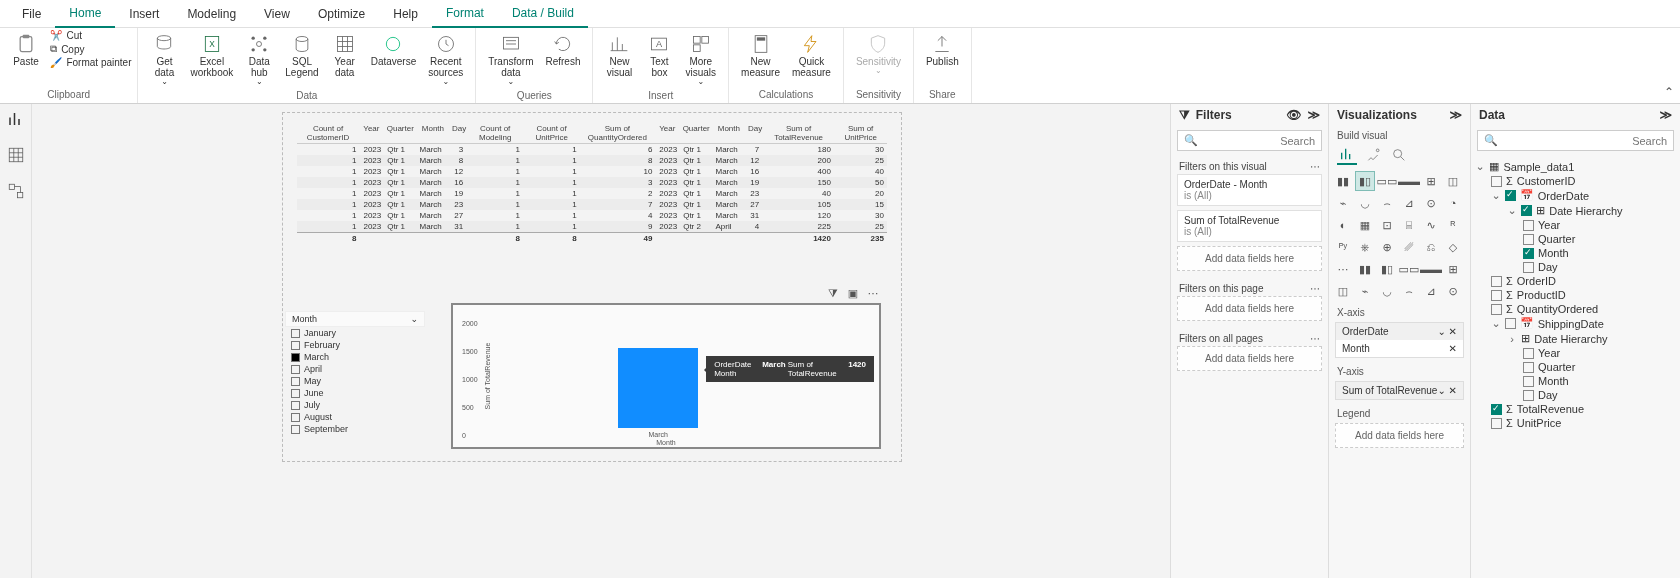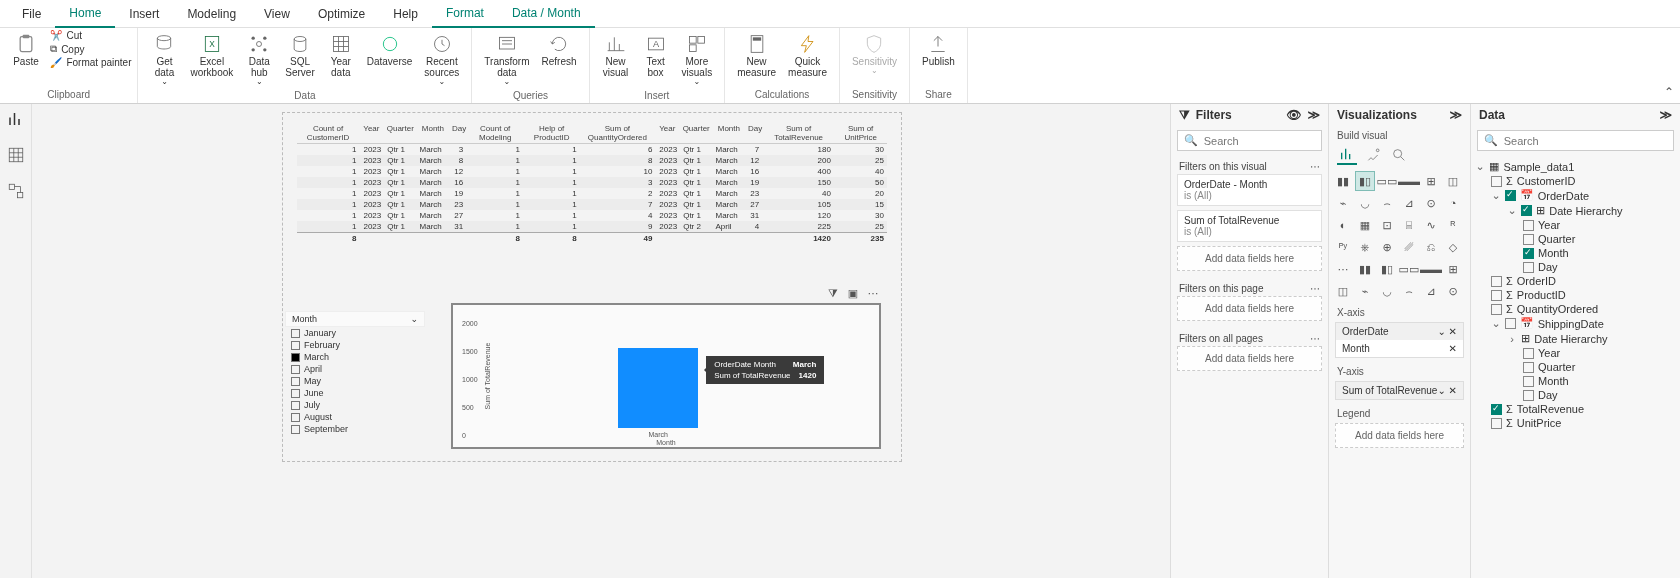--- a/index.html
+++ b/index.html
@@ -142,21 +142,21 @@
   .bar-visual.selected { outline: 2px solid #888; outline-offset: -2px; }
   .bar-toolbar { position:absolute; top:-18px; right:0; display:flex; gap:6px; }
   .bar-toolbar span{width:14px;height:14px;display:inline-flex;align-items:center;justify-content:center;color:#555;cursor:pointer;}
   .bar-title { font-size:8px; padding:2px 4px; color:#444; }
   .plot { position:absolute; left:28px; top:14px; right:6px; bottom:20px; }
   .ylabel { position:absolute; left:2px; top:50%; transform: translateY(-50%) rotate(-90deg); font-size:7px; color:#555; }
   .ytick { position:absolute; left:16px; font-size:7px; color:#555; }
   .bar { position:absolute; background:#118dff; }
   .tooltip {
     position:absolute; background:#3a3a3a;color:#fff;font-size:8px;
-    padding:4px 8px; display:flex; flex-direction:column; gap:2px;
+    padding:4px 8px; display:flex; gap:2px;
   }
   .tooltip::before{
     content:""; position:absolute; left:-6px; top:10px;
     border:4px solid transparent; border-right-color:#3a3a3a;
   }
   .tooltip .trow{display:flex;gap:8px;justify-content:space-between;}
   .xlabel-cat{position:absolute;bottom:-10px;font-size:7px;color:#555;text-align:center;}
   .xlabel{position:absolute;bottom:2px;left:50%;transform:translateX(-50%);font-size:7px;color:#555;}
 
   
@@ -165,21 +165,21 @@
     background:#f7f7f7; border-left:1px solid #ddd;
     font-size:11px;
     display:flex;flex-direction:column;
   }
   .pane-filters { right: 352px; width: 158px; }
   .pane-viz { right: 210px; width: 142px; }
   .pane-data { right: 0; width: 210px; }
   .pane-header { display:flex;align-items:center;justify-content:space-between;padding:4px 8px; font-size:12px; font-weight:600; }
   .pane-header .hicons{display:flex;gap:6px;}
   .search-box { margin:4px 6px; border:1px solid #ccc; background:#fff; display:flex; align-items:center; padding:3px 6px; gap:6px; }
-  .search-box input{border:none;outline:none;width:100%;font-size:11px;background:transparent;}
+  .search-box input{border:none;outline:none;width:100%;font-size:11px;background:transparent;text-align:right;}
   .section-label { font-size:10px; color:#444; padding:6px 8px 2px 8px; display:flex;justify-content:space-between;align-items:center; }
   .filter-card { margin:0 6px 4px 6px; background:#fff; border:1px solid #e0e0e0; padding:4px 6px; font-size:10px; color:#333; }
   .drop-well { margin:0 6px 6px 6px; border:1px dashed #ccc; background:#fefefe; padding:6px; font-size:10px; text-align:center; color:#666; }
   .viz-picker { display:flex; flex-wrap:wrap; padding:2px 4px; gap:2px; }
   .viz-picker .vp { width:20px;height:20px; display:flex;align-items:center;justify-content:center;border:1px solid transparent;cursor:pointer;font-size:11px;color:#555; }
   .viz-picker .vp.sel{background:#cfe8e5;border-color:#7fbcb5;}
   .subhead { font-size:10px;color:#555;padding:4px 8px; }
   .tab-icons { display:flex; gap:6px; padding:0 8px 4px 8px; }
   .tab-icons span{width:20px;height:20px;display:inline-flex;align-items:center;justify-content:center;cursor:pointer;color:#555;}
   .tab-icons span.sel{border-bottom:2px solid #008272;}
@@ -203,21 +203,21 @@
 
 <div class="tabs">
   <div class="tab">File</div>
   <div class="tab active">Home</div>
   <div class="tab">Insert</div>
   <div class="tab">Modeling</div>
   <div class="tab">View</div>
   <div class="tab">Optimize</div>
   <div class="tab">Help</div>
   <div class="tab contextual">Format</div>
-  <div class="tab contextual">Data / Month</div>
+  <div class="tab contextual">Data / Build</div>
 </div>
 
 <div class="ribbon">
   <div class="ribbon-group">
     <div class="items">
       <div class="rbtn">
         <svg class="ic" viewBox="0 0 24 24">
             <rect x="5" y="3" width="14" height="18" rx="2" fill="none" stroke="#888" stroke-width="1.5"></rect>
             <rect x="8" y="1" width="8" height="4" rx="1" fill="#888"></rect>
           </svg>
@@ -271,21 +271,21 @@
           <span style="white-space:pre">Data
 hub</span>
           <span style="font-size:8px">⌄</span>
         </div>
       <div class="rbtn">
           <svg class="ic" viewBox="0 0 24 24">
             <ellipse cx="12" cy="6" rx="7" ry="3" fill="none" stroke="#666"></ellipse>
             <path d="M5 6v12c0 1.7 3 3 7 3s7-1.3 7-3V6" fill="none" stroke="#666"></path>
           </svg>
           <span style="white-space:pre">SQL
-Server</span>
+Legend</span>
         </div>
       <div class="rbtn">
           <svg class="ic" viewBox="0 0 24 24">
             <rect x="3" y="3" width="18" height="18" fill="none" stroke="#666"></rect>
             <path d="M3 9h18M3 15h18M9 3v18M15 3v18" stroke="#666"></path>
           </svg>
           <span style="white-space:pre">Year
 data</span>
         </div>
       <div class="rbtn">
@@ -433,21 +433,21 @@
   <div class="report-page">
 
     <div class="table-visual">
       <div class="tv-row header" id="tv-header">
           <div class="tv-cell c0">Count of CustomerID</div>
           <div class="tv-cell c1">Year</div>
           <div class="tv-cell c2">Quarter</div>
           <div class="tv-cell c3">Month</div>
           <div class="tv-cell c4">Day</div>
           <div class="tv-cell c5">Count of Modeling</div>
-          <div class="tv-cell c6">Help of ProductID</div>
+          <div class="tv-cell c6">Count of UnitPrice</div>
           <div class="tv-cell c7">Sum of QuantityOrdered</div>
           <div class="tv-cell c8">Year</div>
           <div class="tv-cell c9">Quarter</div>
           <div class="tv-cell c10">Month</div>
           <div class="tv-cell c11">Day</div>
           <div class="tv-cell c12">Sum of TotalRevenue</div>
           <div class="tv-cell c13">Sum of UnitPrice</div>
         </div>
       <div id="tv-body">
           <div class="tv-row">

